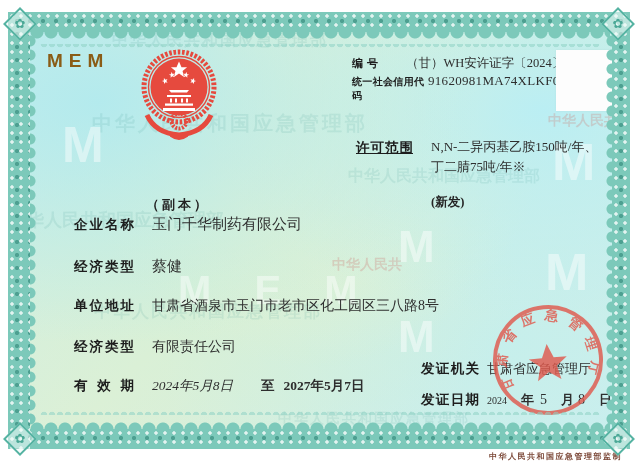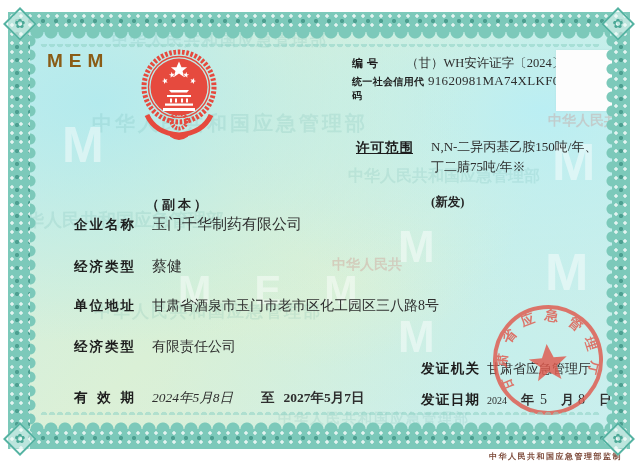--- a/index.html
+++ b/index.html
@@ -163,21 +163,21 @@
       <span class="val v15">蔡健</span>
     </div>
     <div class="row r-left" style="top:297px;">
       <span class="lab flabel">单位地址</span>
       <span class="val v14">甘肃省酒泉市玉门市老市区化工园区三八路8号</span>
     </div>
     <div class="row r-left" style="top:338px;">
       <span class="lab flabel">经济类型</span>
       <span class="val v14">有限责任公司</span>
     </div>
-    <div class="row r-left" style="top:377px;margin-top:12px;">
+    <div class="row r-left" style="top:377px;">
       <span class="lab flabel">有效期</span>
       <span class="val" style="font-size:13.5px;font-style:italic;">2024年5月8日</span>
       <span class="val" style="font-size:13.5px;font-weight:bold;margin-left:28px;">至</span>
       <span class="val" style="font-size:13.5px;margin-left:9px;font-weight:bold;">2027年5月7日</span>
     </div>
 
     <div class="row" style="left:421px;top:360px;">
       <span class="lab iss-lab">发证机关</span>
       <span class="val" style="font-size:13px;">甘肃省应急管理厅</span>
     </div>

